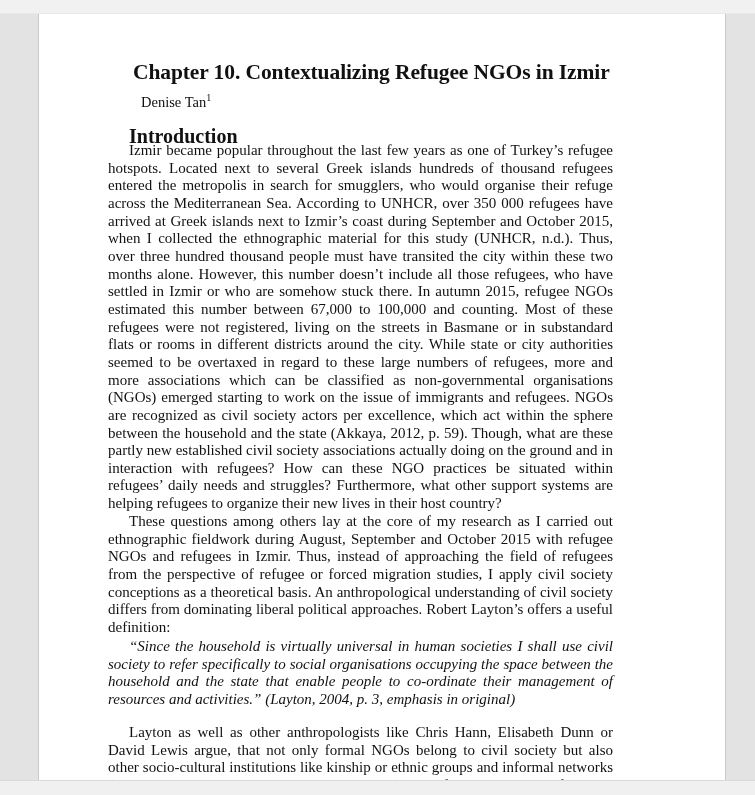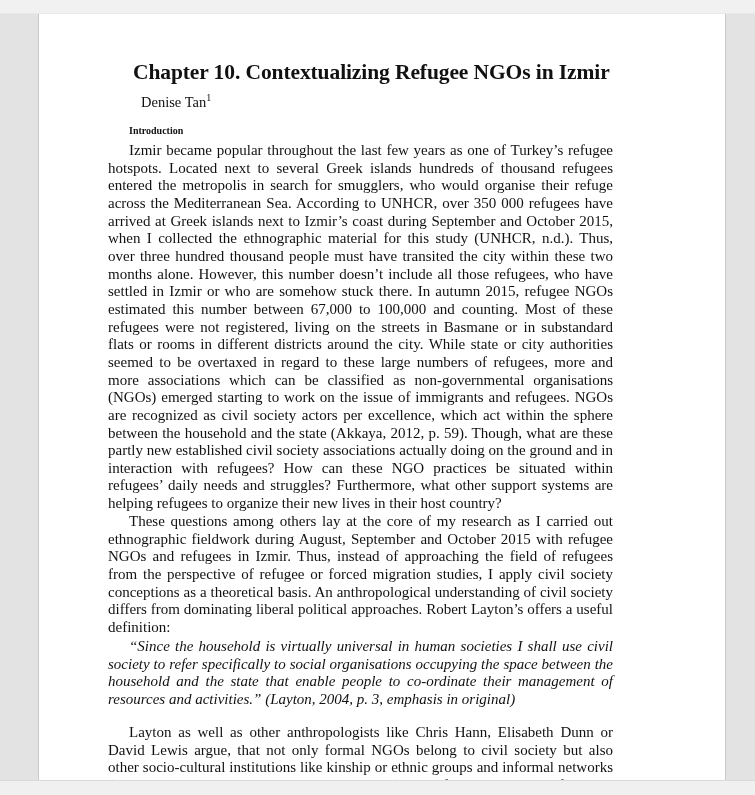--- a/index.html
+++ b/index.html
@@ -32,21 +32,21 @@
       font-weight: bold; font-size: 21.5px; letter-spacing: -0.1px;
       white-space: nowrap; margin: 11px;
     }
     .author {
       position: absolute; left: 33px; top: 80px;
       font-size: 14.5px; white-space: nowrap;
     }
     .author sup { font-size: 10px; vertical-align: 6px; line-height: 0; }
     .heading {
       position: absolute; left: 21px; top: 111px;
-      font-weight: bold; font-size: 10px; white-space: nowrap; margin: 0;
+      font-weight: bold; font-size: 20px; white-space: nowrap; margin: 0;
     }
     .body-block {
       position: absolute; left: 0; width: 505px;
       font-size: 15px; line-height: 17.65px;
       text-align: justify; margin: 0;
     }
     .p1 { top: 128px; }
     .p2 { top: 499px; }
     .quote { top: 624px; font-style: italic; }
     .p3 { top: 710px; }

